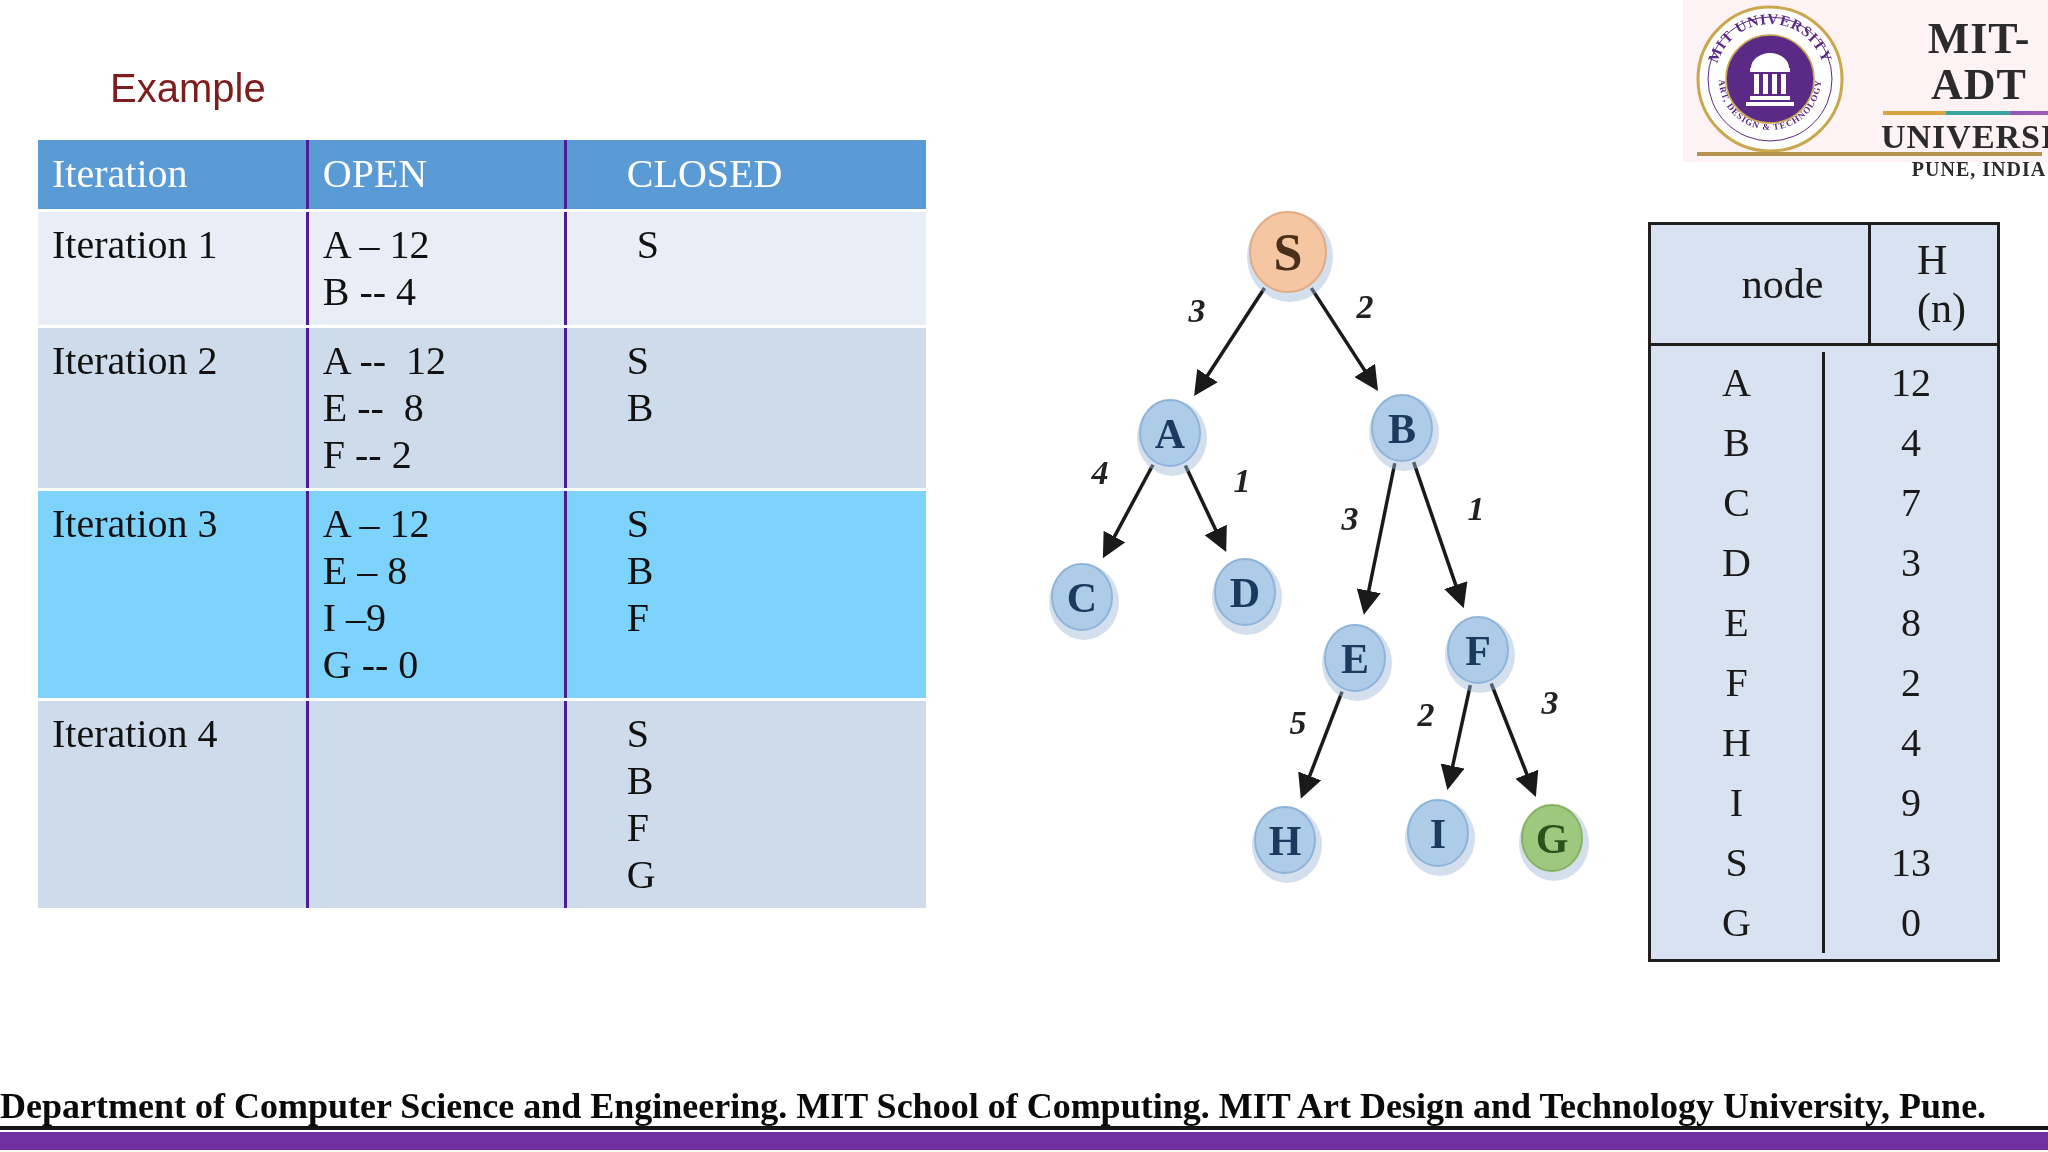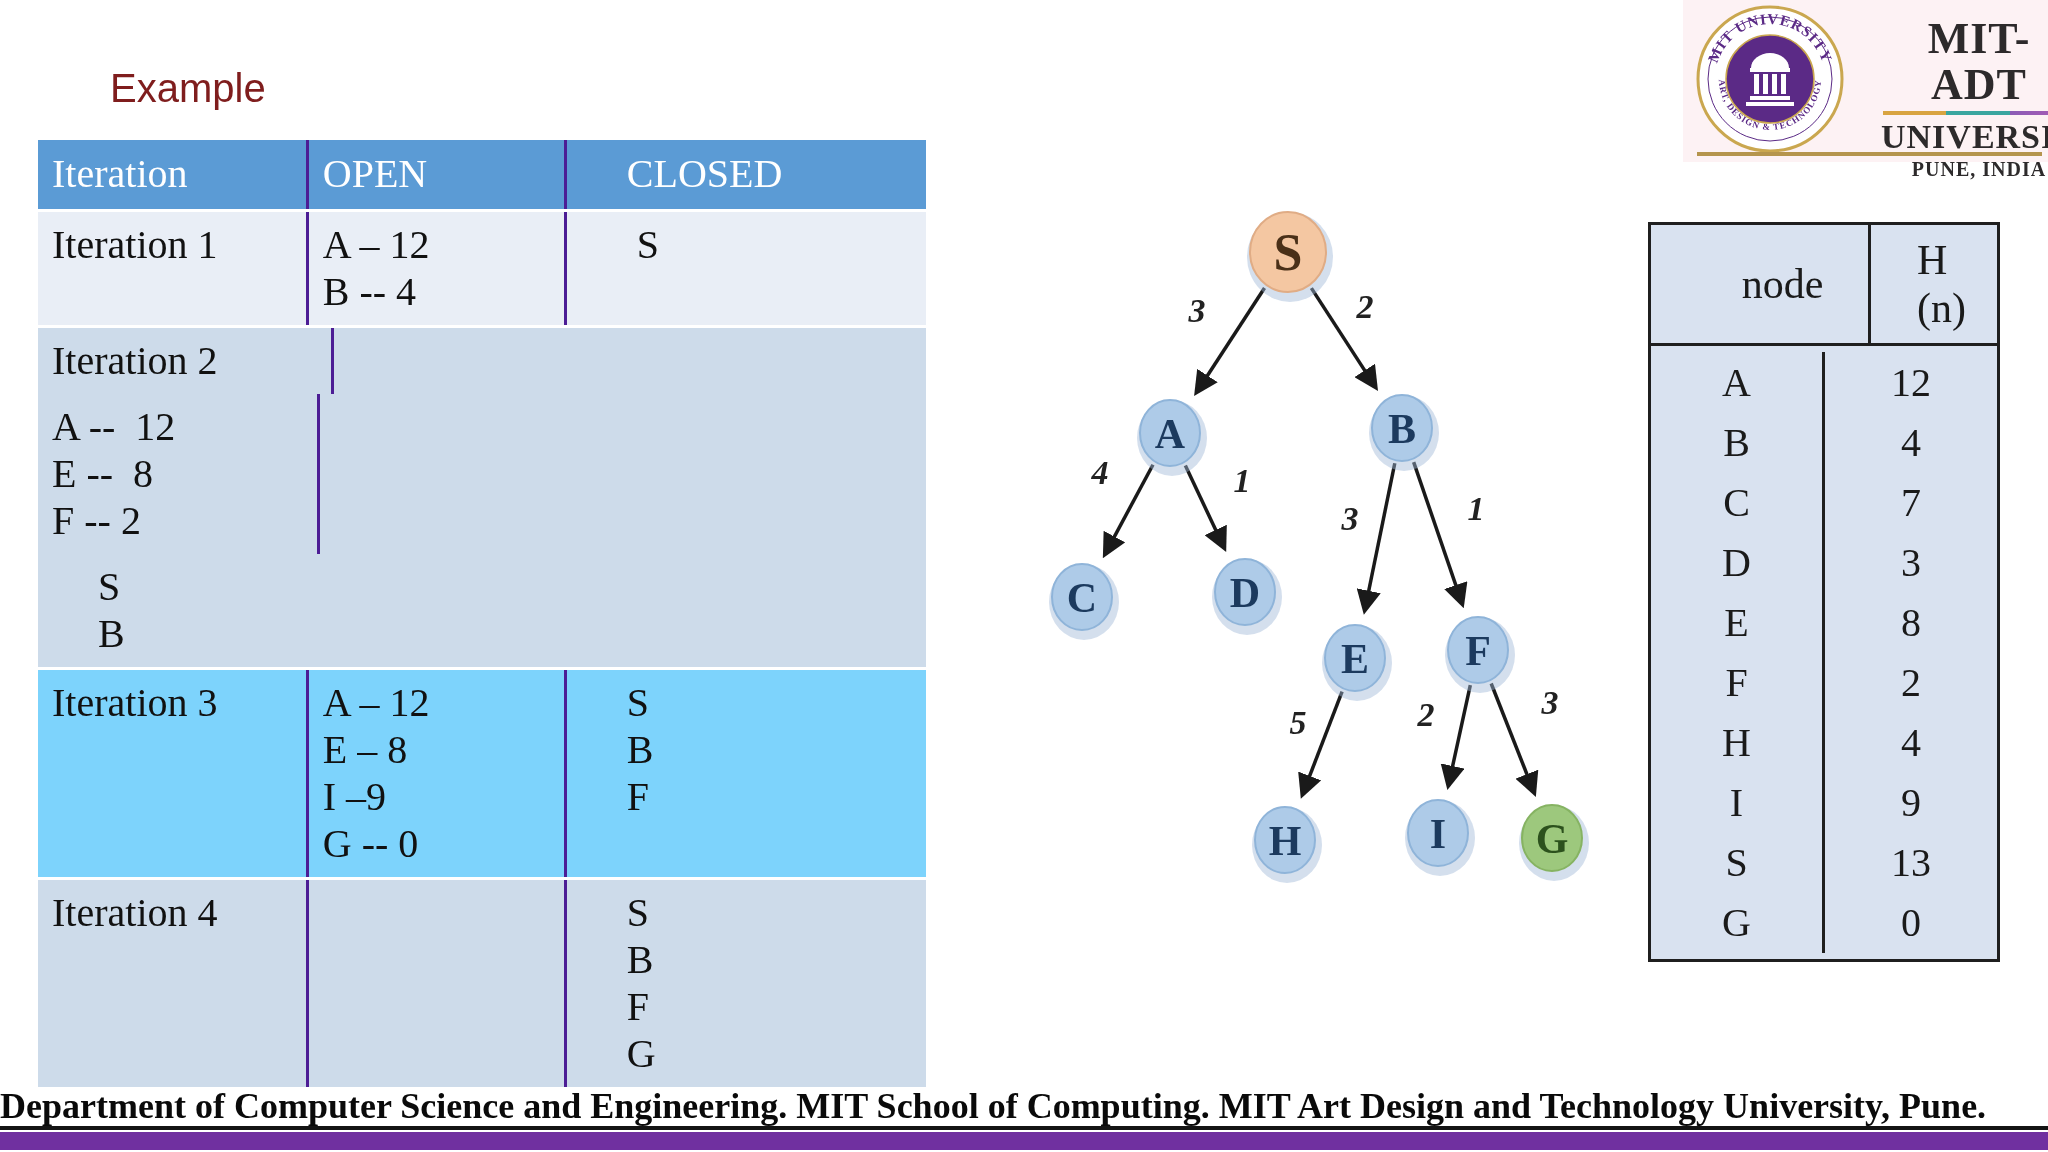--- a/index.html
+++ b/index.html
@@ -80,21 +80,21 @@
       <div class="t-cell c2">OPEN</div>
       <div class="t-cell c3">CLOSED</div>
     </div>
     <div id="iter-rows">
         <div class="t-row" style="background: rgb(233, 238, 246);">
           <div class="t-cell c1">Iteration 1</div>
           <div class="t-cell c2">A – 12
 B -- 4</div>
           <div class="t-cell c3"> S</div>
         </div>
-        <div class="t-row" style="background: rgb(205, 219, 234); flex-direction: column;">
+        <div class="t-row" style="background: rgb(205, 219, 234);">
           <div class="t-cell c1">Iteration 2</div>
           <div class="t-cell c2">A --  12
 E --  8
 F -- 2</div>
           <div class="t-cell c3">S
 B</div>
         </div>
         <div class="t-row" style="background: #7dd3fc;">
           <div class="t-cell c1">Iteration 3</div>
           <div class="t-cell c2">A – 12

